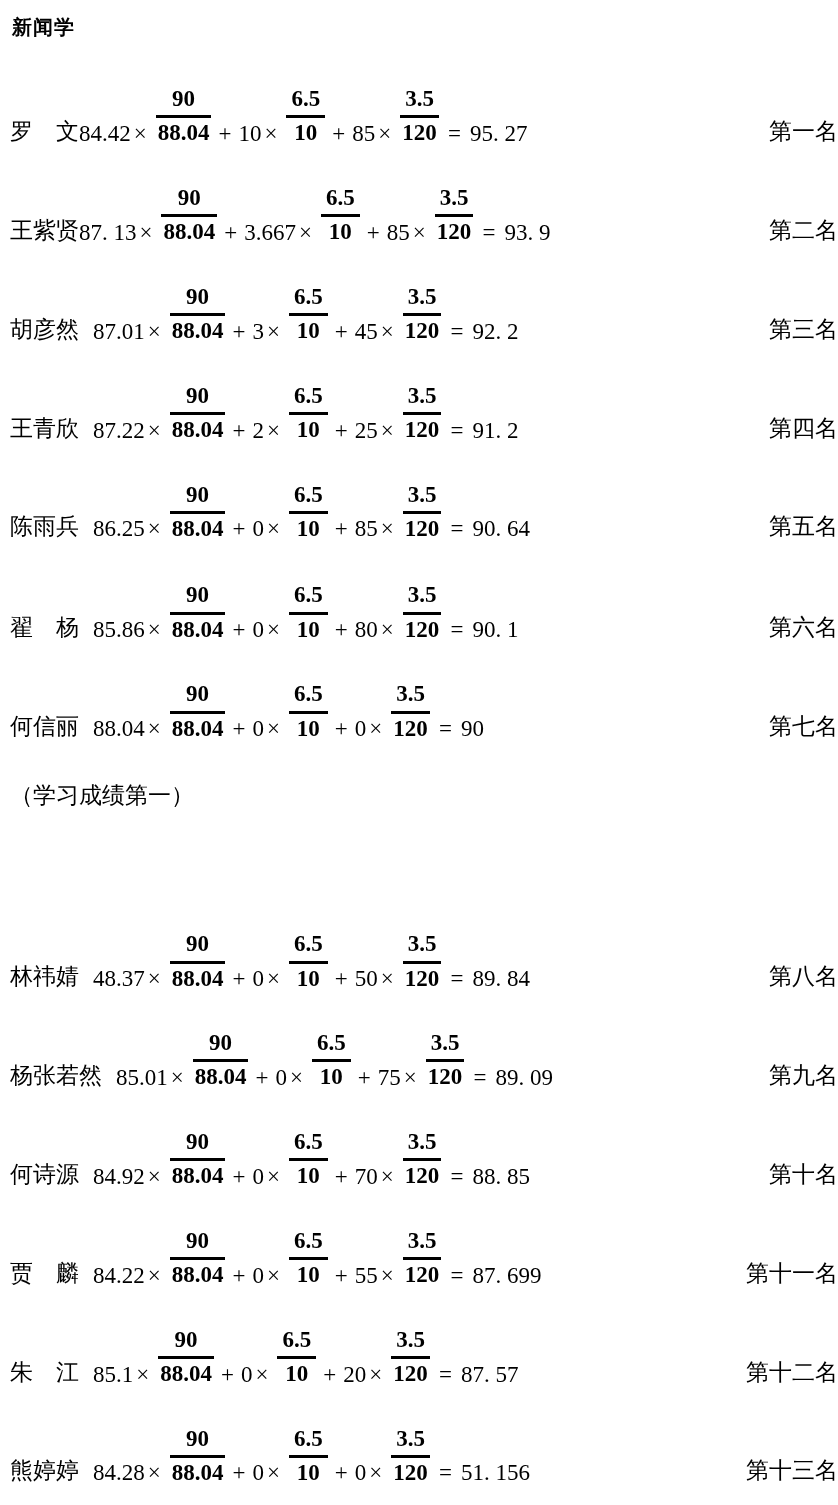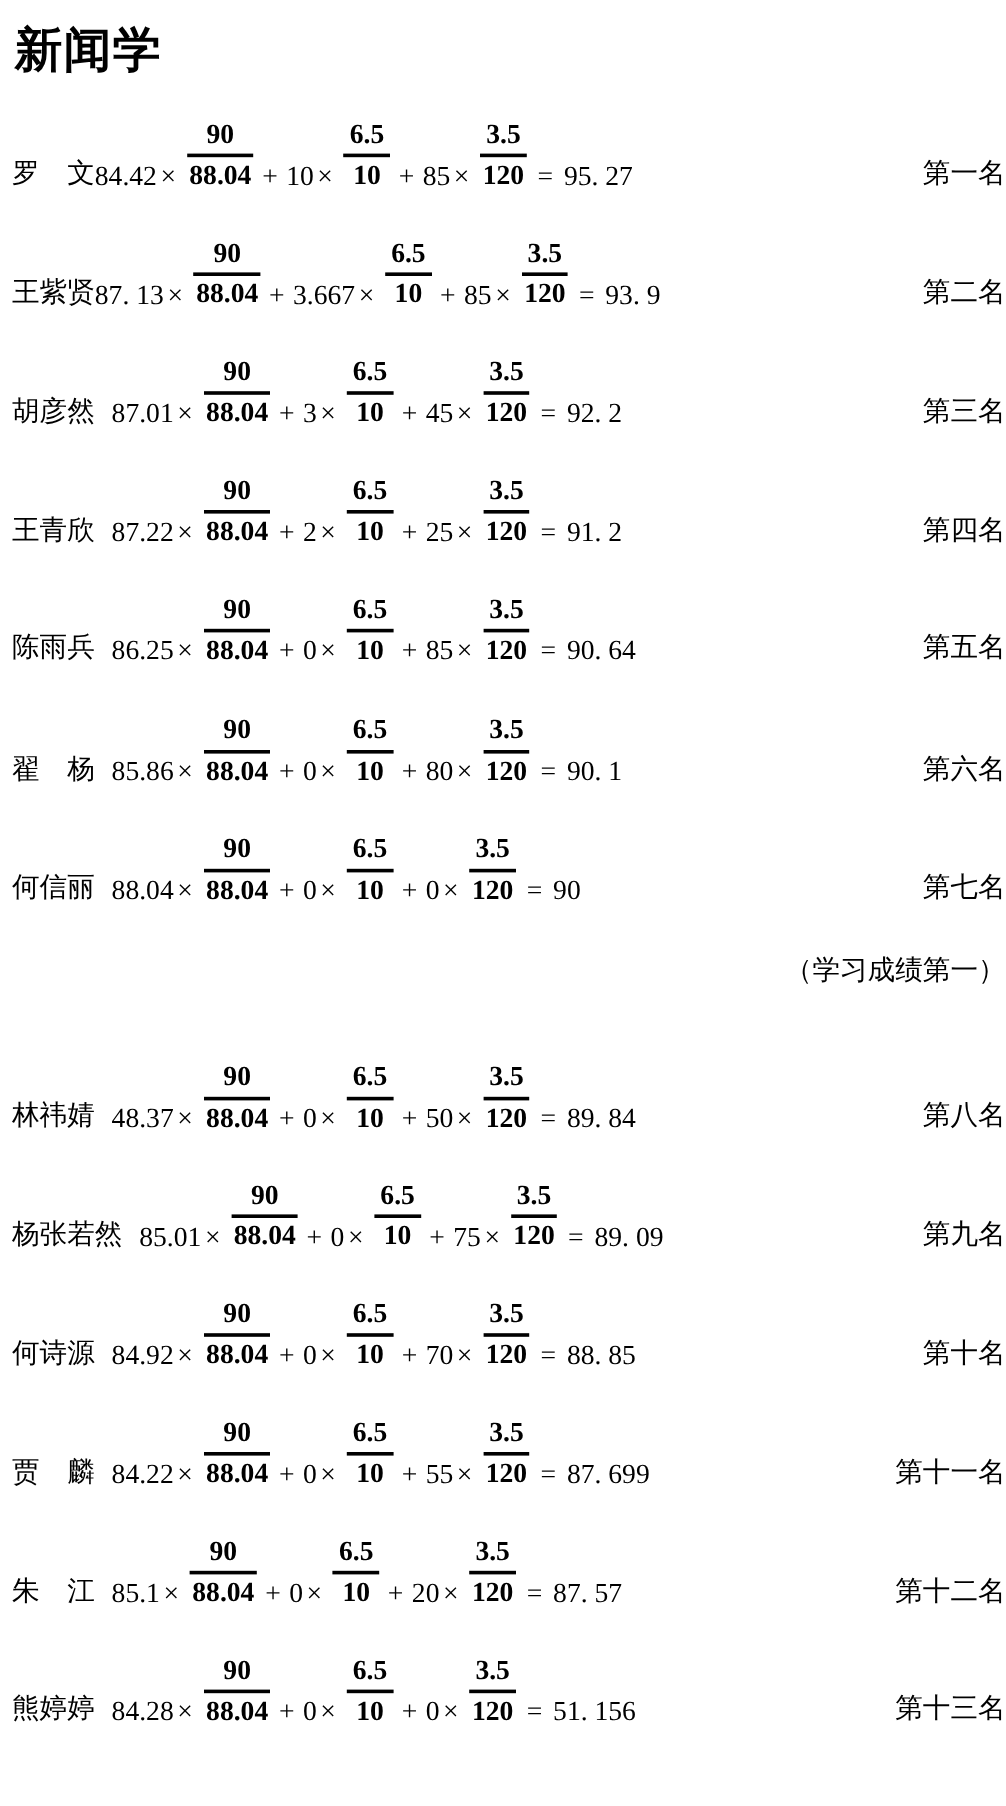--- a/index.html
+++ b/index.html
@@ -12,23 +12,23 @@
     width: 838px;
     min-height: 1505px;
     box-sizing: border-box;
     padding: 14px 0 20px 10px;
     font-family: "Liberation Serif", "DejaVu Serif", serif;
     font-size: 23px;
     background: #ffffff;
   }
   h1.title {
     font-family: "Liberation Sans", "DejaVu Sans", sans-serif;
-    font-size: 40px;
+    font-size: 20px;
     font-weight: bold;
-    margin: 0 0 30px 2px;
+    margin: 0 0 45px 2px;
     letter-spacing: 1px;
   }
   .row {
     display: flex;
     align-items: flex-end;
     margin-bottom: 38px;
     white-space: nowrap;
   }
   .name {
     margin-right: 14px;
@@ -60,22 +60,21 @@
     padding: 0 5px 3px 5px;
   }
   .frac .fden {
     display: block;
     padding: 2px 2px 0 2px;
   }
   .rank {
     margin-left: auto;
   }
   .note {
-    margin: 10px 0 60px 0;
-    text-align: right;
+    margin: 10px 0 120px 0;
   }
 </style>
 </head>
 <body>
 
 <div class="page">
   <h1 class="title">新闻学</h1>
 
   <div id="group1">
   <div class="row">

